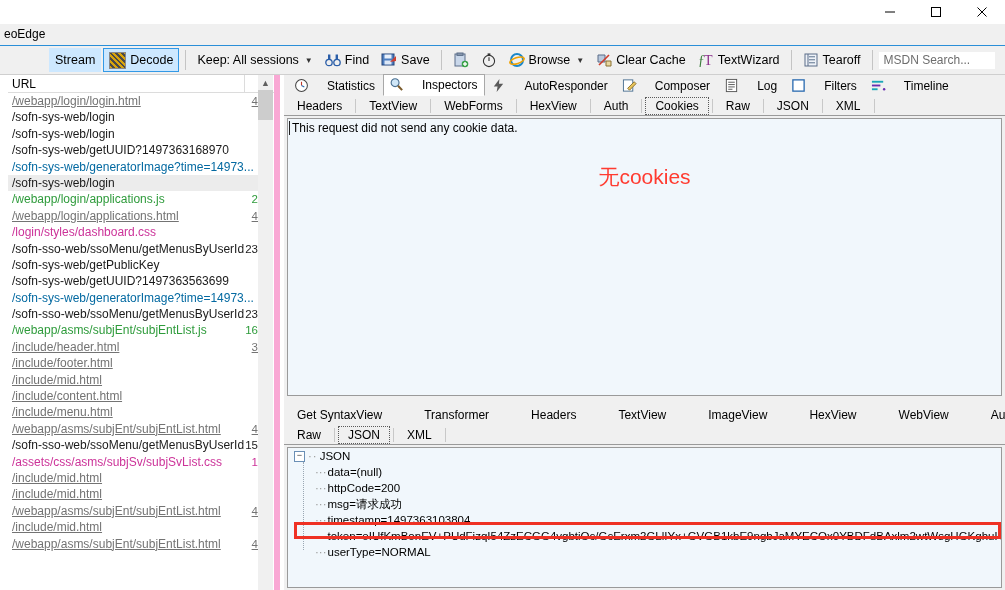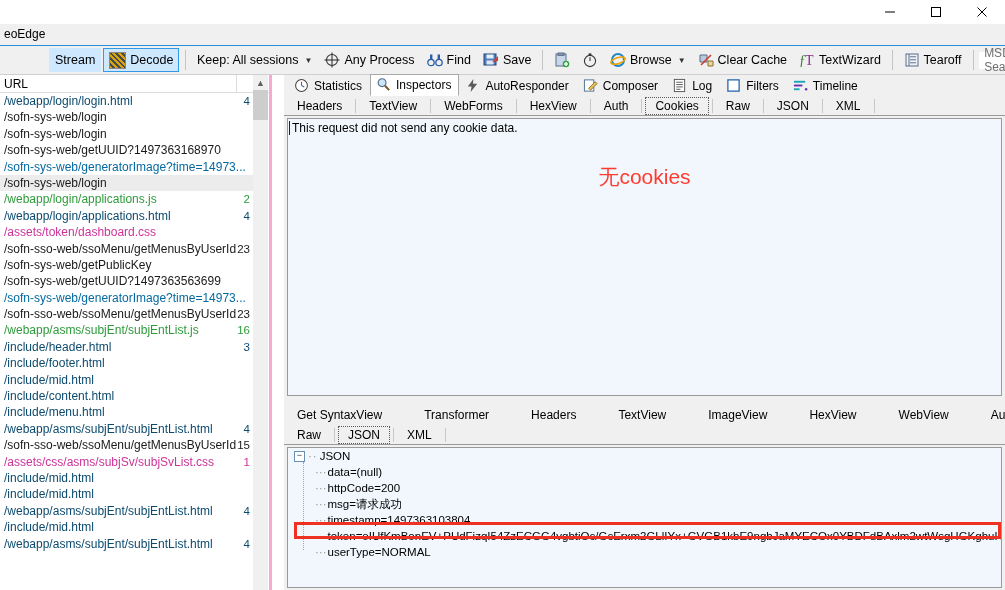--- a/index.html
+++ b/index.html
@@ -77,23 +77,23 @@
   .icn svg { display: block; }
   .ico-decode {
     width: 15px; height: 15px;
     background:
       repeating-linear-gradient(45deg, #d8a40c 0 2px, #4a4a4a 2px 4px);
     border: 1px solid #888;
   }
 
   
   .sessions {
-    position: absolute; left: 0; top: 75px; width: 272px; height: 515px;
+    position: absolute; left: 8px; top: 75px; width: 272px; height: 515px;
     background: #ffffff;
-    border-right: 3px solid #f9a8d4;
+    border-right: 6px solid #f9a8d4;
     box-sizing: border-box;
   }
   .sess-header {
     position: relative; height: 18px; background: #ffffff;
     border-bottom: 1px solid #dcdcdc;
     box-sizing: border-box;
   }
   .sess-header .col-url {
     position: absolute; left: 4px; top: 2px; font-size: 12px; color: #000;
   }
@@ -106,21 +106,21 @@
   }
   .srow {
     position: relative; height: 16.4px; line-height: 16.4px;
     font-size: 12px; white-space: nowrap;
     padding-left: 4px; box-sizing: border-box;
   }
   .srow.sel { background: #ececec; }
   .srow .sz {
     position: absolute; right: 6px; top: 0; font-size: 11.5px;
   }
-  .c-html  { color: #0c4a6e; }
+  .c-html  { color: #737373; text-decoration: underline; }
   .c-plain { color: #1a1a1a; }
   .c-dim   { color: #0369a1; }
   .c-js    { color: #2e9b3b; }
   .c-css   { color: #cc3399; }
 
   
   .sb-v {
     position: absolute; right: 1px; top: 0; width: 15px; bottom: 0;
     background: #f0f0f0;
   }
@@ -140,21 +140,21 @@
     background: #f0f0f0;
   }
 
   
   .tabrow1 {
     position: relative; height: 21px; background: #f0f0f0;
     display: flex; align-items: flex-end; padding-left: 4px;
     box-sizing: border-box;
   }
   .tab1 {
-    display: flex; align-items: center; gap: 4px;
+    display: flex; align-items: center; gap: 17px;
     height: 19px; padding: 0 7px 0 5px; font-size: 12px; color: #000;
     border: 1px solid transparent; white-space: nowrap;
   }
   .tab1.active {
     background: #ffffff; border: 1px solid #a8a8a8; border-bottom-color: #ffffff;
     height: 20px;
   }
 
   .tabrow2 {
     position: relative; height: 20px; background: #f0f0f0;
@@ -276,30 +276,20 @@
       <span>Stream</span>
     </div>
     <div class="tb-item decode">
       <span class="ico-decode"></span>
       <span>Decode</span>
     </div>
     <div class="tb-sep"></div>
     <div class="tb-item">
       <span>Keep: All sessions</span>
       <span class="tb-caret">▼</span>
-    </div>
-    <div class="tb-item">
-      <span class="icn">
-        <svg width="16" height="16" viewBox="0 0 16 16">
-            <circle cx="8" cy="8" r="5.5" fill="none" stroke="#333" stroke-width="1.1"></circle>
-            <line x1="8" y1="0.5" x2="8" y2="15.5" stroke="#333" stroke-width="1.1"></line>
-            <line x1="0.5" y1="8" x2="15.5" y2="8" stroke="#333" stroke-width="1.1"></line>
-          </svg>
-      </span>
-      <span>Any Process</span>
     </div>
     <div class="tb-item">
       <span class="icn">
         <svg width="16" height="16" viewBox="0 0 16 16">
             <circle cx="4" cy="10.5" r="3.2" fill="none" stroke="#2b5ea8" stroke-width="1.3"></circle>
             <circle cx="12" cy="10.5" r="3.2" fill="none" stroke="#2b5ea8" stroke-width="1.3"></circle>
             <rect x="3" y="2.5" width="2.4" height="5" fill="#2b5ea8"></rect>
             <rect x="10.6" y="2.5" width="2.4" height="5" fill="#2b5ea8"></rect>
           </svg>
       </span>
@@ -397,21 +387,21 @@
     </div>
     <div class="sess-list" id="sess-list">
         <div class="srow c-html"><span>/webapp/login/login.html</span><span class="sz c-html">4</span></div>
         <div class="srow c-plain"><span>/sofn-sys-web/login</span></div>
         <div class="srow c-plain"><span>/sofn-sys-web/login</span></div>
         <div class="srow c-plain"><span>/sofn-sys-web/getUUID?1497363168970</span></div>
         <div class="srow c-dim"><span>/sofn-sys-web/generatorImage?time=14973...</span></div>
         <div class="srow c-plain sel"><span>/sofn-sys-web/login</span></div>
         <div class="srow c-js"><span>/webapp/login/applications.js</span><span class="sz c-js">2</span></div>
         <div class="srow c-html"><span>/webapp/login/applications.html</span><span class="sz c-html">4</span></div>
-        <div class="srow c-css"><span>/assets/token/dashboard.css</span></div>
+        <div class="srow c-css"><span>/login/styles/dashboard.css</span></div>
         <div class="srow c-plain"><span>/sofn-sso-web/ssoMenu/getMenusByUserId</span><span class="sz c-plain">23</span></div>
         <div class="srow c-plain"><span>/sofn-sys-web/getPublicKey</span></div>
         <div class="srow c-plain"><span>/sofn-sys-web/getUUID?1497363563699</span></div>
         <div class="srow c-dim"><span>/sofn-sys-web/generatorImage?time=14973...</span></div>
         <div class="srow c-plain"><span>/sofn-sso-web/ssoMenu/getMenusByUserId</span><span class="sz c-plain">23</span></div>
         <div class="srow c-js"><span>/webapp/asms/subjEnt/subjEntList.js</span><span class="sz c-js">16</span></div>
         <div class="srow c-html"><span>/include/header.html</span><span class="sz c-html">3</span></div>
         <div class="srow c-html"><span>/include/footer.html</span></div>
         <div class="srow c-html"><span>/include/mid.html</span></div>
         <div class="srow c-html"><span>/include/content.html</span></div>

